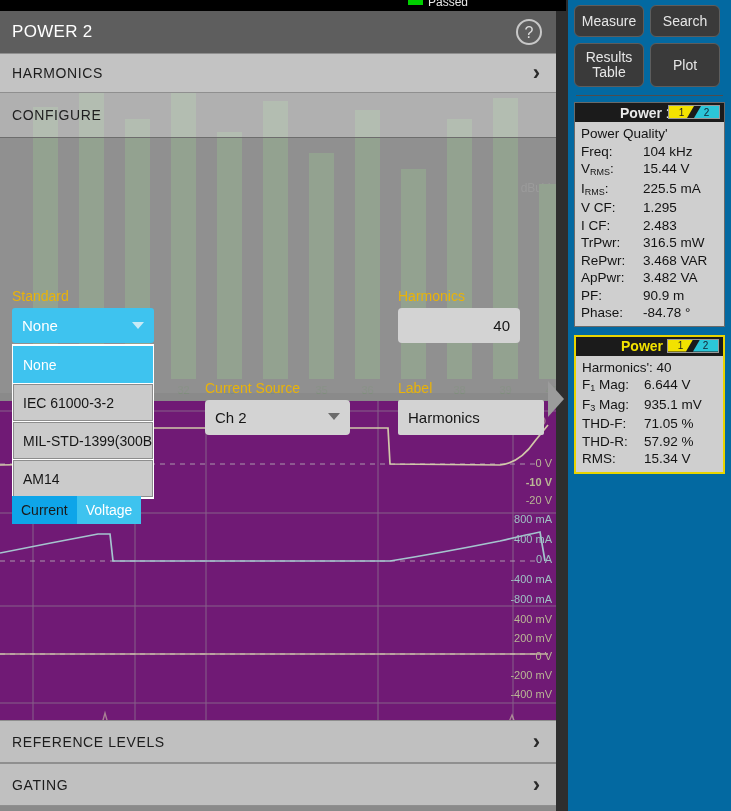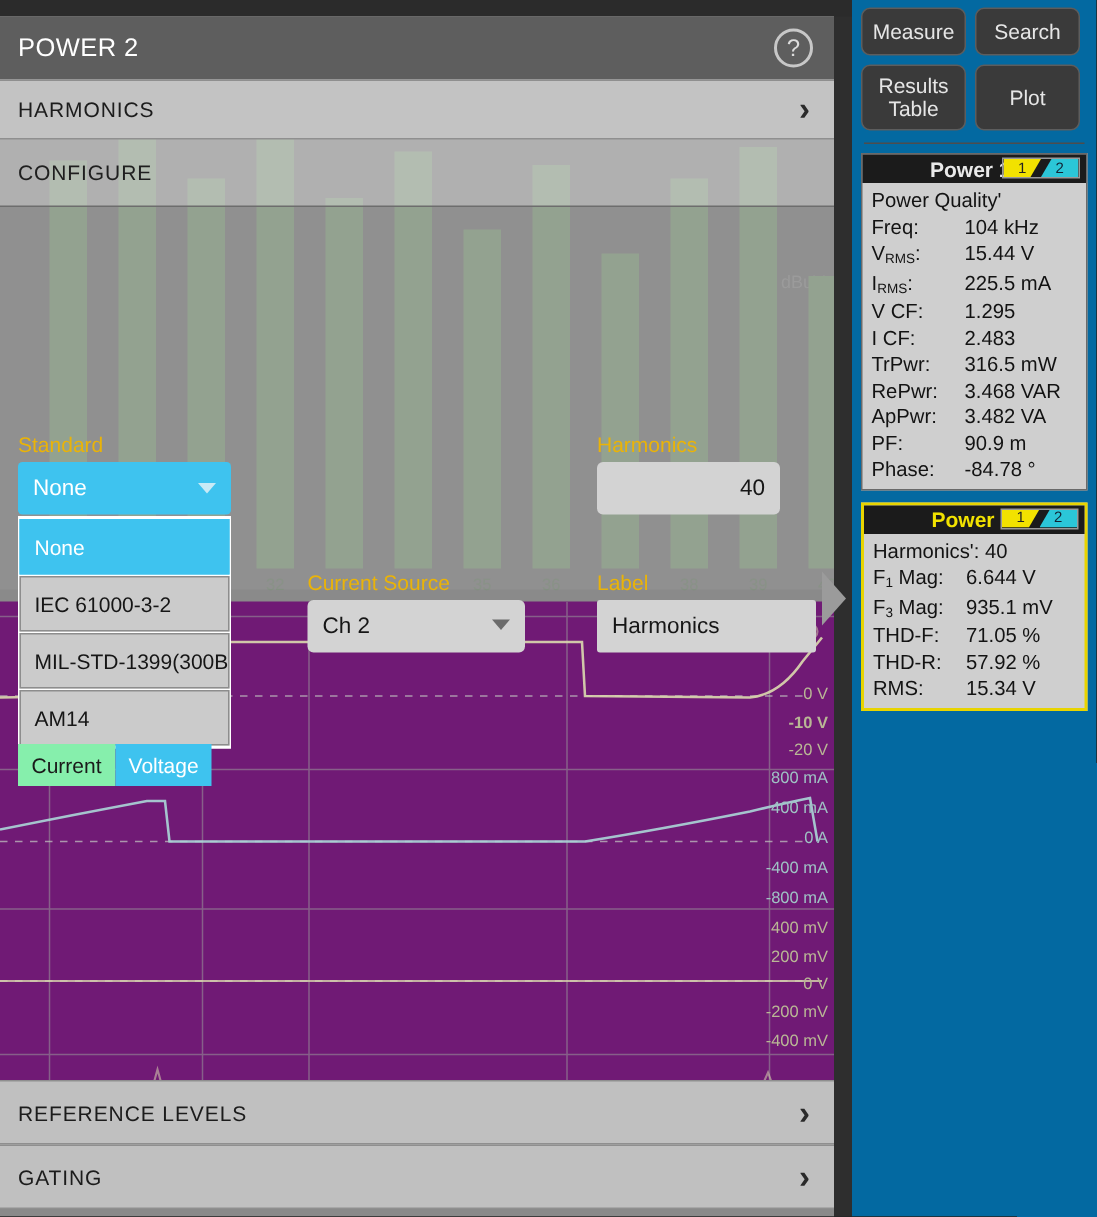--- a/index.html
+++ b/index.html
@@ -131,21 +131,21 @@
     white-space: nowrap; overflow: hidden;
   }
   .dd-item.sel { background: #3ec3ef; color: #fff; border-color: #3ec3ef; }
 
   
   .seg {
     position: absolute; left: 12px; top: 358px; display: flex; z-index: 31;
   }
   .seg div {
     height: 28px; padding: 0 9px; display: flex; align-items: center;
-    font-size: 14px; background: #86efac; color: #1a1a1a;
+    font-size: 14px; background: #0ea5e9; color: #1a1a1a;
   }
   .seg div.on { background: #3ec3ef; color: #fff; }
 
   
   .bottom-rows { position: absolute; left: 0; top: 720px; width: 556px; }
   .bottom-rows .section-row { height: 43px; background: #c0c0c0; }
 
   
   .collapse {
     position: absolute; left: 556px; top: 11px; width: 12px; height: 800px;
@@ -209,20 +209,26 @@
   .brow .k { width: 62px; flex: none; }
   .brow .v { }
   .brow.single { display: block; }
   sub { font-size: 9px; vertical-align: baseline; position: relative; top: 2px; }
 </style>
 </head>
 <body>
 
 <div id="root">
 
+  <div class="top-strip">
+    <div class="passed-wrap">
+      <div class="passed-dot"></div>
+      <div class="passed-text">Passed</div>
+    </div>
+  </div>
 
   <div class="scope-bg">
 
     <div class="harm-chart" id="harm-chart">
       <div class="harm-axis-lbl" style="top:4px;">100 dBuV</div>
       <div class="harm-axis-lbl" style="top:170px;">50 dBuV</div>
     <div class="harm-bar" style="left: 33px; height: 272px; background: rgb(145, 171, 139);"></div>
         <div class="harm-num" style="left: 33px;">29</div>
         <div class="harm-bar" style="left: 79px; height: 299.818px; background: rgb(145, 171, 139);"></div>
         <div class="harm-num" style="left: 79px;">30</div>

